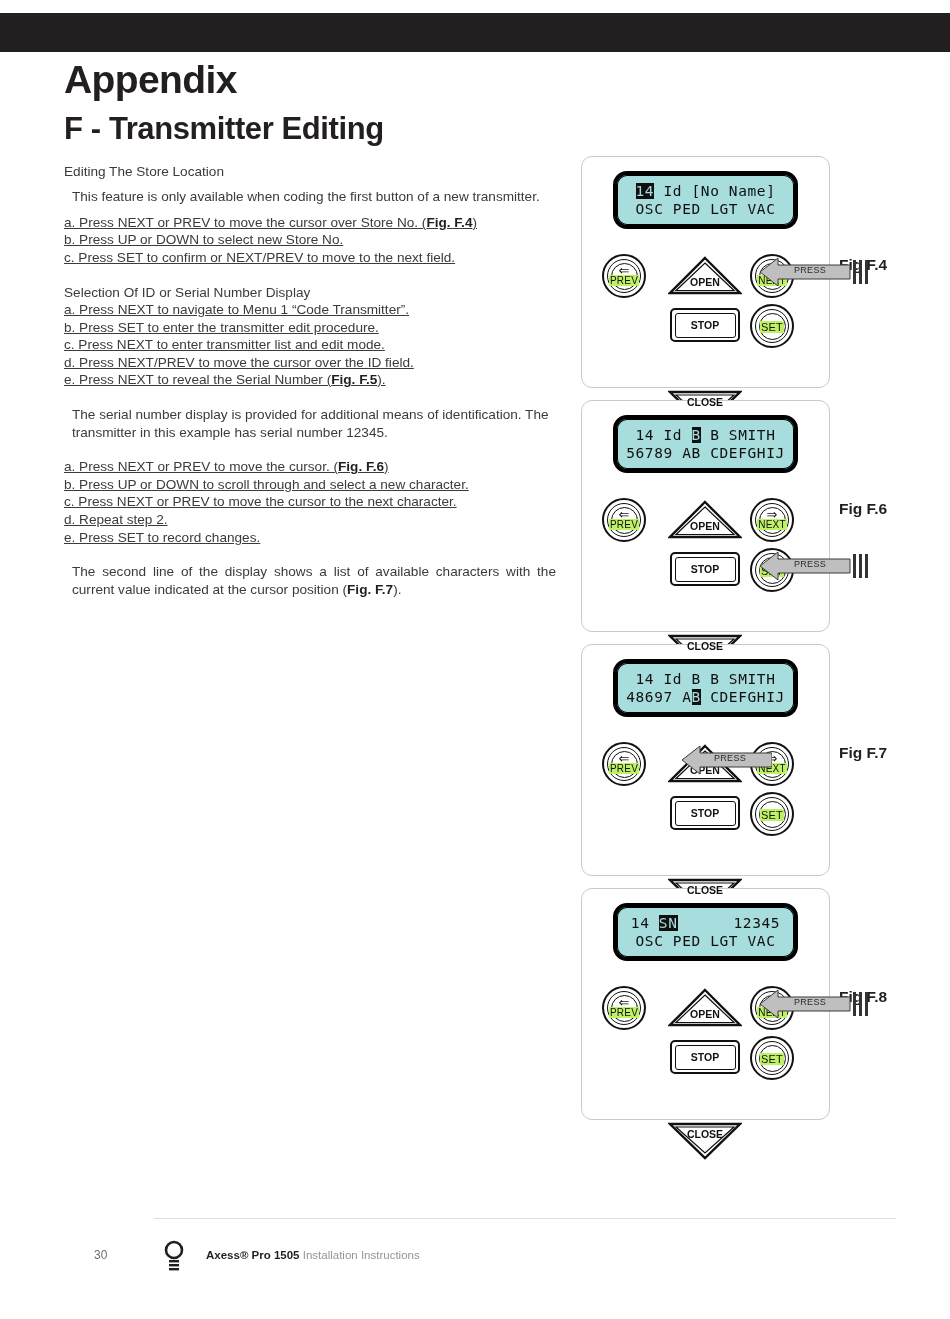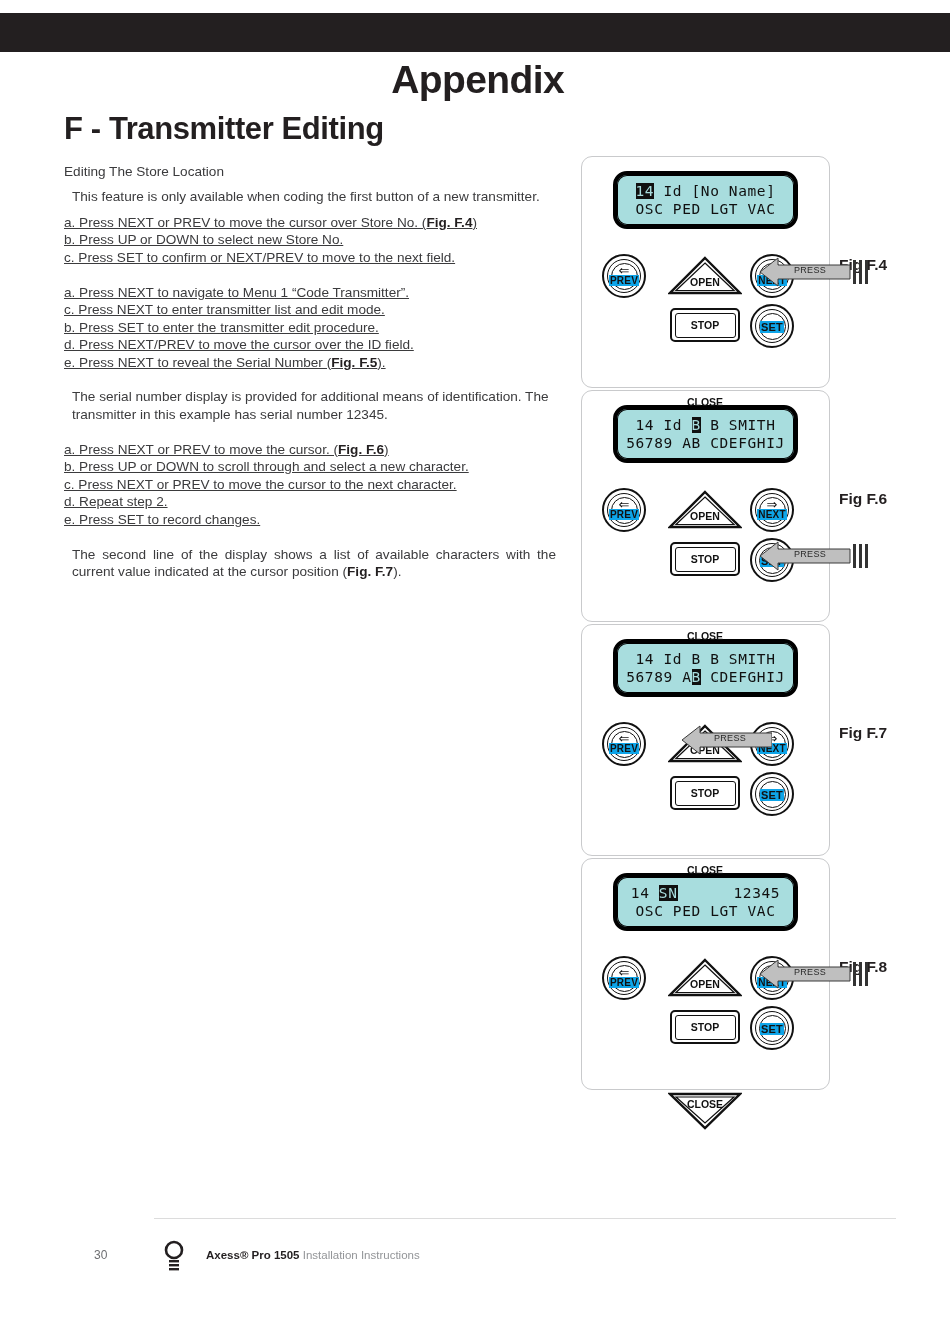--- a/index.html
+++ b/index.html
@@ -20,21 +20,20 @@
   }
 
   
   .left{
     position:absolute;left:64px;top:8px;width:500px;
   }
   h1.appendix{
     font-size:39px;font-weight:bold;letter-spacing:-0.6px;
     margin:0;padding:0;line-height:1.0;
     color:#231f20;
-    text-align:right;
   }
   h2.section{
     font-size:31px;font-weight:bold;letter-spacing:-0.4px;
     margin:14px 0 0 0;padding:0;line-height:1.05;
     color:#231f20;
   }
   .block{margin-top:17px;}
   .heading{
     font-size:13.6px;line-height:17.6px;color:#3b3b3d;
     margin:0 0 0 0;
@@ -50,21 +49,21 @@
     text-decoration:underline;
   }
   .step b, .para b{font-weight:bold;color:#231f20;}
 
   
   .figcol{
     position:absolute;left:581px;top:104px;width:320px;
   }
   .figrow{
     position:relative;
-    margin-bottom:2px;
+    margin-bottom:12px;
   }
   .panel{
     width:249px;
     border:1.5px solid #c9cacc;
     border-radius:11px;
     background:#fff;
     box-sizing:border-box;
     padding:14px 0 12px 0;
     position:relative;
   }
@@ -119,23 +118,23 @@
   .round:before{
     content:"";position:absolute;left:3px;top:3px;right:3px;bottom:3px;
     border:1.6px solid #111;border-radius:50%;
   }
   .round:after{
     content:"";position:absolute;left:6.5px;top:6.5px;right:6.5px;bottom:6.5px;
     border:1.4px solid #111;border-radius:50%;
   }
   .rlabel{
     position:relative;z-index:3;
-    font-size:10px;font-weight:bold;letter-spacing:0.2px;
+    font-size:10px;font-weight:normal;letter-spacing:0.2px;
     color:#111;
-    background:#0ea5e9;
+    background:#bef264;
     padding:0 1px;
     line-height:10px;
   }
   .arrowglyph{
     position:absolute;z-index:3;top:9px;left:0;right:0;
     text-align:center;font-size:13px;line-height:11px;color:#111;
     font-family:"DejaVu Sans",sans-serif;
   }
   .round .stack{position:relative;z-index:3;text-align:center;margin-top:5px;}
 
@@ -211,23 +210,24 @@
     <div class="block">
       <p class="heading">Editing The Store Location</p>
       <p class="para just">This feature is only available when coding the first button of a new transmitter.</p>
       <p class="step"><span>a. Press NEXT or PREV to move the cursor over Store No. (</span><b>Fig. F.4</b><span>)</span></p>
       <p class="step"><span>b. Press UP or DOWN to select new Store No.</span></p>
       <p class="step"><span>c. Press SET to confirm or NEXT/PREV to move to the next field.</span></p>
     </div>
 
 
     <div class="block">
+      <p class="heading">Selection Of ID or Serial Number Display</p>
       <p class="step"><span>a. Press NEXT to navigate to Menu 1 “Code Transmitter”.</span></p>
+      <p class="step"><span>b. Press SET to enter the transmitter edit procedure.</span></p>
       <p class="step"><span>c. Press NEXT to enter transmitter list and edit mode.</span></p>
-      <p class="step"><span>b. Press SET to enter the transmitter edit procedure.</span></p>
       <p class="step"><span>d. Press NEXT/PREV to move the cursor over the ID field.</span></p>
       <p class="step"><span>e. Press NEXT to reveal the Serial Number (</span><b>Fig. F.5</b><span>).</span></p>
     </div>
 
     <div class="block">
       <p class="para">The serial number display is provided for additional means of identification. The transmitter in this example has serial number 12345.</p>
     </div>
 
     <div class="block">
       <p class="step"><span>a. Press NEXT or PREV to move the cursor. (</span><b>Fig. F.6</b><span>)</span></p>
@@ -366,21 +366,21 @@
           </div>
         </div>
       </div>
       <div class="figlabel" style="top:100px;">Fig F.6</div>
     </div>
 
     <div class="figrow">
       <div class="panel">
         <div class="lcd">
           <div class="lcdline">14 Id B B SMITH</div>
-          <div class="lcdline"><span>56789 A</span><span class="inv">B</span><span> CDEFGHIJ</span></div>
+          <div class="lcdline"><span>48697 A</span><span class="inv">B</span><span> CDEFGHIJ</span></div>
         </div>
 
         <div class="keypad">
           <div class="btn" style="left:4px;top:14px;">
             <div class="round">
               <div class="arrowglyph">⇐</div>
               <div class="stack"><span class="rlabel">PREV</span></div>
             </div>
           </div>
           <div class="btn tri-up" style="left:70px;top:16px;">

